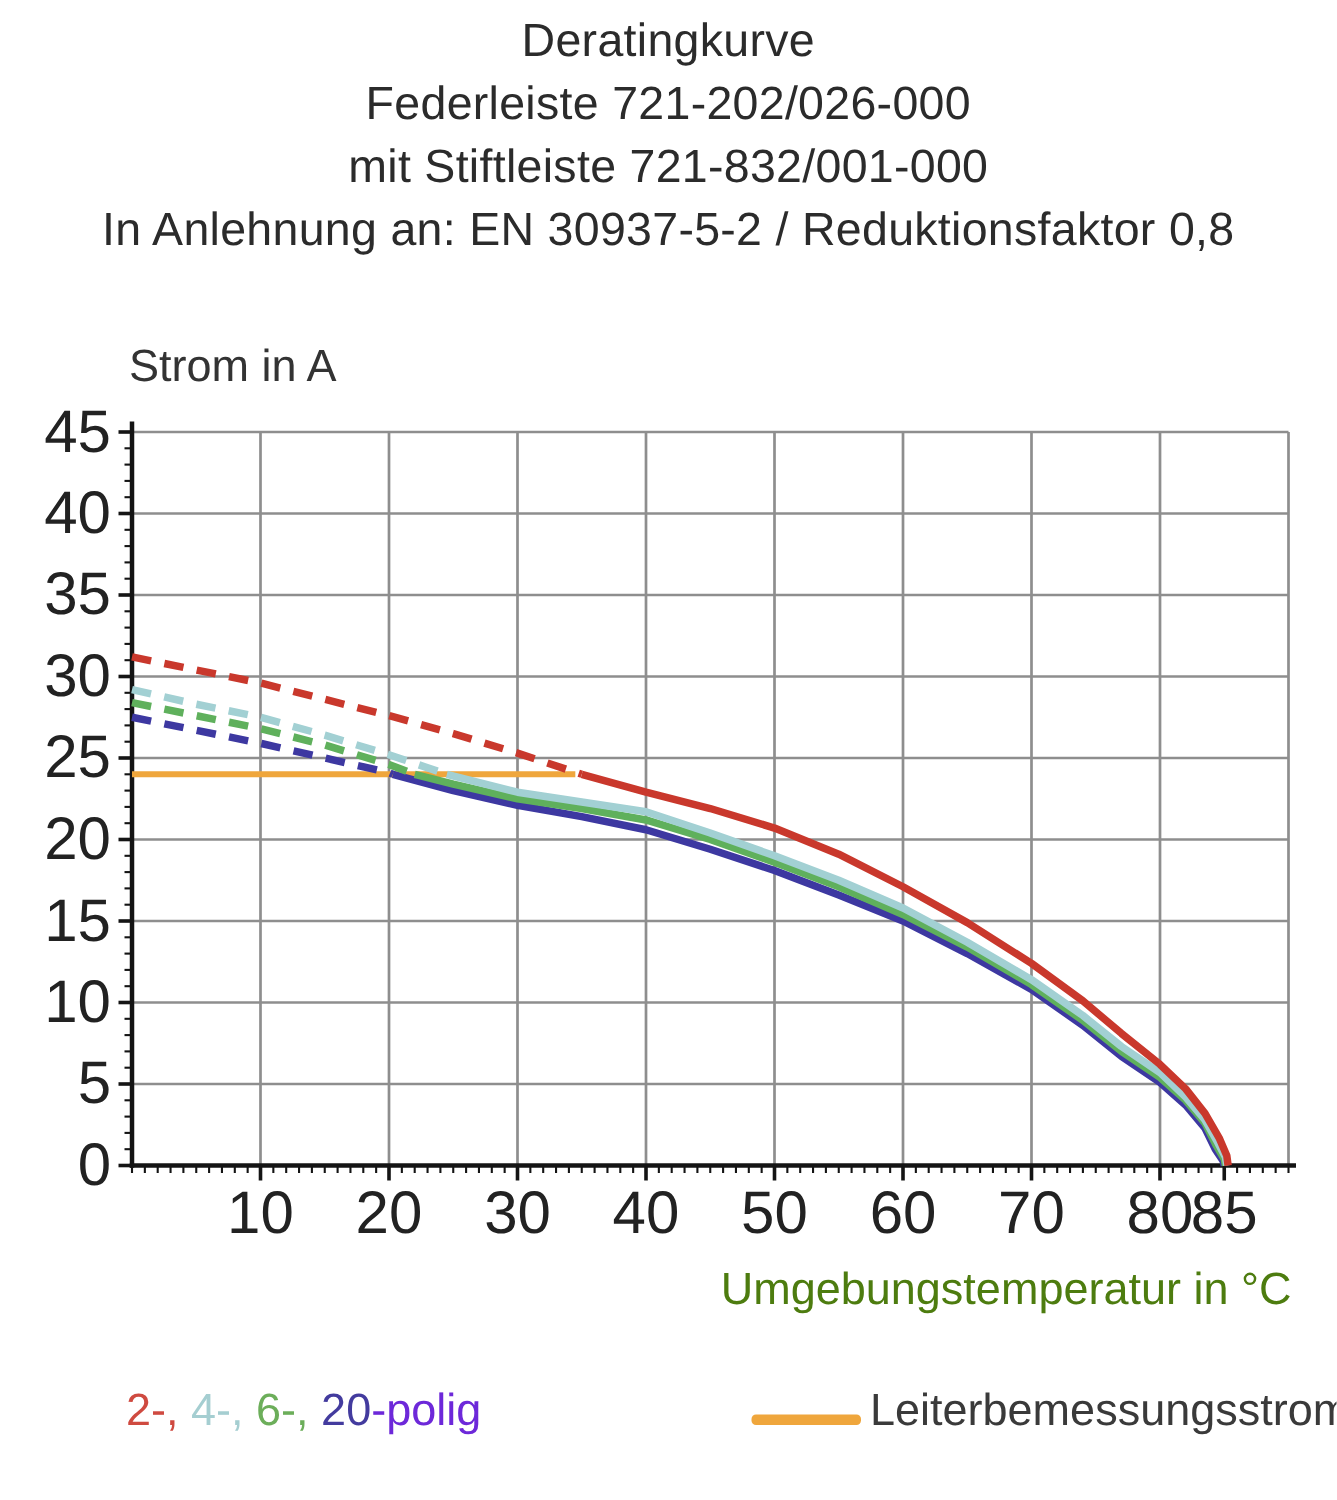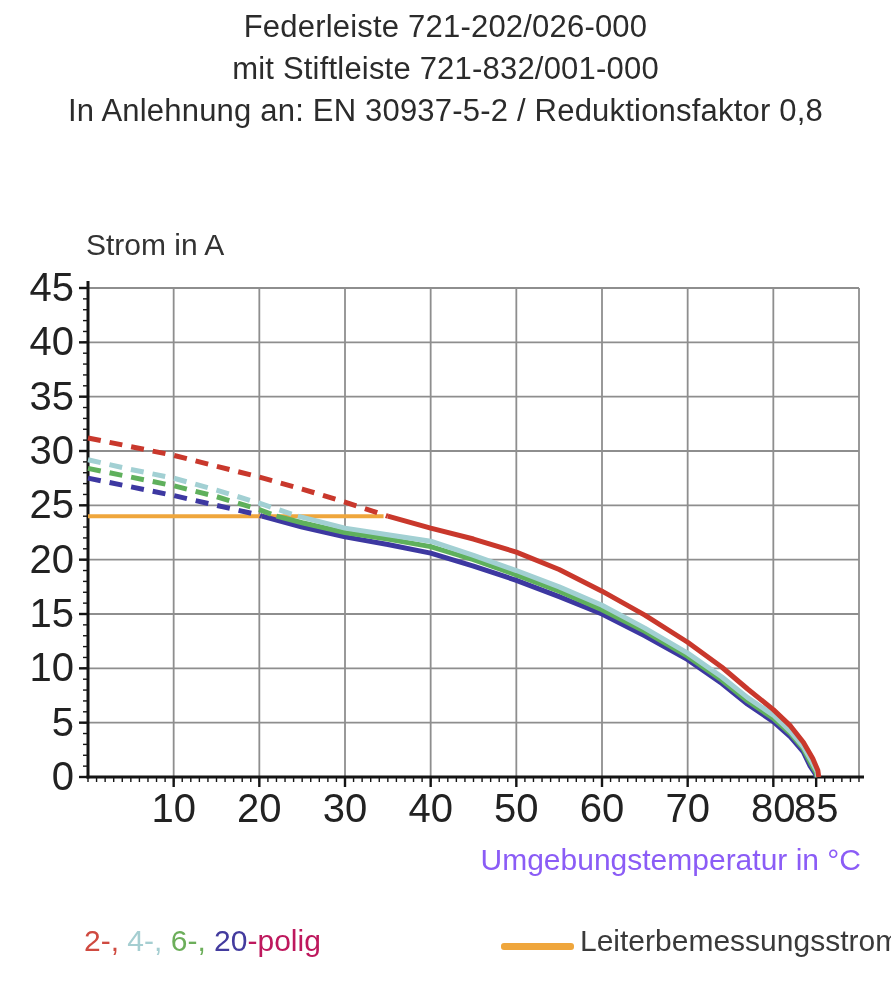--- a/index.html
+++ b/index.html
@@ -1,31 +1,32 @@
 <!DOCTYPE html>
 <html><head>
 <meta charset="utf-8">
 <style>
   html,body{margin:0;padding:0;background:#ffffff;}
   body{width:891px;height:1000px;position:relative;overflow:hidden;
        font-family:"Liberation Sans","DejaVu Sans",sans-serif;color:#2d2d2d;}
   .title-block{position:absolute;top:6px;left:0;width:891px;text-align:center;
        font-size:31px;line-height:42px;color:#2b2b2b;letter-spacing:.2px;}
   .y-axis-label{position:absolute;left:46px;top:228px;font-size:30px;color:#333;margin-left:40px;}
-  .x-axis-label{position:absolute;right:30px;top:843px;font-size:30px;color:#8b5cf6;text-align:right;}
+  .x-axis-label{position:absolute;right:30px;top:843px;font-size:30px;color:#4d7c0f;text-align:right;}
   #chart-svg{position:absolute;left:0;top:0;}
   .legend-left{position:absolute;left:84px;top:924px;font-size:30px;white-space:pre;}
   .legend-right{position:absolute;left:500px;top:924px;height:44px;}
   .legend-swatch{position:absolute;left:1px;top:19px;width:73px;height:7px;border-radius:3px;}
   .legend-rated-label{position:absolute;left:80px;top:0;font-size:30px;color:#3a3a3a;white-space:nowrap;}
 </style>
 </head>
 <body>
 
 <div class="title-block">
+  <div>Deratingkurve</div>
   <div>Federleiste 721-202/026-000</div>
   <div>mit Stiftleiste 721-832/001-000</div>
   <div>In Anlehnung an: EN 30937-5-2 / Reduktionsfaktor 0,8</div>
 </div>
 
 <div class="y-axis-label">Strom in A</div>
 
 <svg id="chart-svg" width="891" height="1000">
     <line x1="173.66666666666669" y1="288" x2="173.66666666666669" y2="777" stroke="#8e8e8e" stroke-width="1.8"></line>
     <line x1="259.33333333333337" y1="288" x2="259.33333333333337" y2="777" stroke="#8e8e8e" stroke-width="1.8"></line>
@@ -228,18 +229,18 @@
     <polyline points="88,468.3866666666667 130.83333333333334,477.08 173.66666666666669,485.7733333333333 216.5,496.64 259.33333333333337,509.67999999999995 276.4666666666667,516.2" fill="none" stroke="#5fb05c" stroke-width="5" stroke-dasharray="13 9"></polyline>
     <polyline points="276.4666666666667,516.2 302.16666666666663,522.72 345,532.5 387.8333333333333,539.02 430.6666666666667,546.6266666666667 473.5,559.6666666666666 516.3333333333333,574.88 559.1666666666667,591.18 602,609.6533333333333 644.8333333333334,631.3866666666667 687.6666666666666,656.38 721.9333333333333,680.2866666666666 747.6333333333333,700.9333333333334 773.3333333333334,718.3199999999999 790.4666666666667,733.5333333333333 803.3166666666667,748.7466666666667 811.0266666666666,763.96 816.1666666666666,772.6533333333333 817.0233333333332,777" fill="none" stroke="#5fb05c" stroke-width="5" stroke-linejoin="round"></polyline>
     <polyline points="88,459.6933333333333 130.83333333333334,469.4733333333333 173.66666666666669,478.1666666666667 216.5,490.12 259.33333333333337,503.16 297.8833333333333,516.2" fill="none" stroke="#a2d0d3" stroke-width="5" stroke-dasharray="13 9"></polyline>
     <polyline points="297.8833333333333,516.2 345,528.1533333333334 387.8333333333333,534.6733333333333 430.6666666666667,541.1933333333334 473.5,555.32 516.3333333333333,570.5333333333333 559.1666666666667,586.8333333333334 602,605.3066666666666 644.8333333333334,628.1266666666667 687.6666666666666,653.12 721.9333333333333,677.0266666666666 747.6333333333333,697.6733333333333 773.3333333333334,715.06 790.4666666666667,731.36 803.3166666666667,746.5733333333334 811.8833333333333,761.7866666666666 817.0233333333332,771.5666666666667 817.88,777" fill="none" stroke="#a2d0d3" stroke-width="5" stroke-linejoin="round"></polyline>
     <polyline points="88,437.96000000000004 130.83333333333334,446.65333333333336 173.66666666666669,455.34666666666664 216.5,466.2133333333333 259.33333333333337,477.08 302.16666666666663,489.03333333333336 345,502.0733333333333 387.8333333333333,516.2" fill="none" stroke="#c9382c" stroke-width="5" stroke-dasharray="13 9"></polyline>
     <polyline points="387.8333333333333,516.2 430.6666666666667,528.1533333333334 473.5,539.02 516.3333333333333,552.06 559.1666666666667,569.4466666666666 602,591.18 644.8333333333334,615.0866666666666 687.6666666666666,642.2533333333333 721.9333333333333,667.2466666666667 747.6333333333333,688.98 773.3333333333334,709.6266666666667 790.4666666666667,725.9266666666666 803.3166666666667,742.2266666666667 812.74,758.5266666666666 817.88,770.48 818.7366666666667,777" fill="none" stroke="#c9382c" stroke-width="5" stroke-linejoin="round"></polyline>
   </svg>
 
 <div class="x-axis-label">Umgebungstemperatur in °C</div>
 
-<div class="legend-left" id="legend-poles"><span style="color: rgb(207, 74, 64);">2-,</span><span style="color: rgb(165, 206, 209);"> 4-,</span><span style="color: rgb(108, 174, 90);"> 6-,</span><span style="color: rgb(67, 59, 158);"> 20</span><span style="color: #be185d;">-polig</span></div>
+<div class="legend-left" id="legend-poles"><span style="color: rgb(207, 74, 64);">2-,</span><span style="color: rgb(165, 206, 209);"> 4-,</span><span style="color: rgb(108, 174, 90);"> 6-,</span><span style="color: rgb(67, 59, 158);"> 20</span><span style="color: #6d28d9;">-polig</span></div>
 
 <div class="legend-right">
   <div class="legend-swatch" id="rated-swatch" style="background: rgb(239, 166, 60);"></div>
   <div class="legend-rated-label">Leiterbemessungsstrom</div>
 </div>
 
 </body></html>

